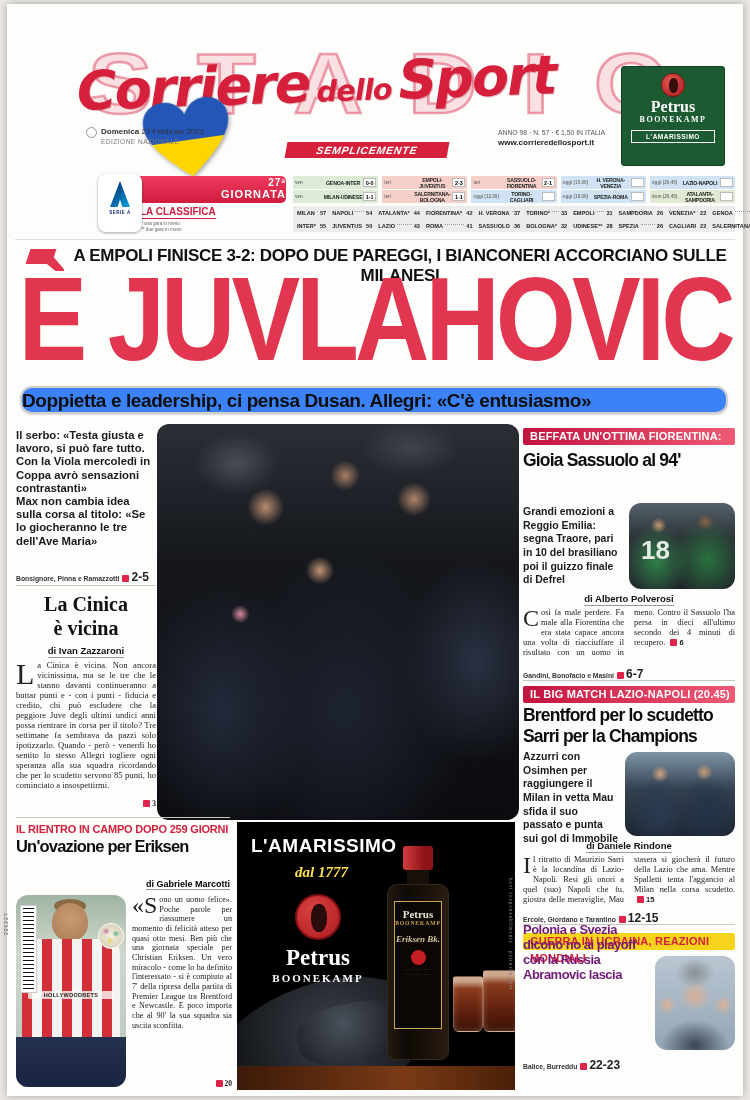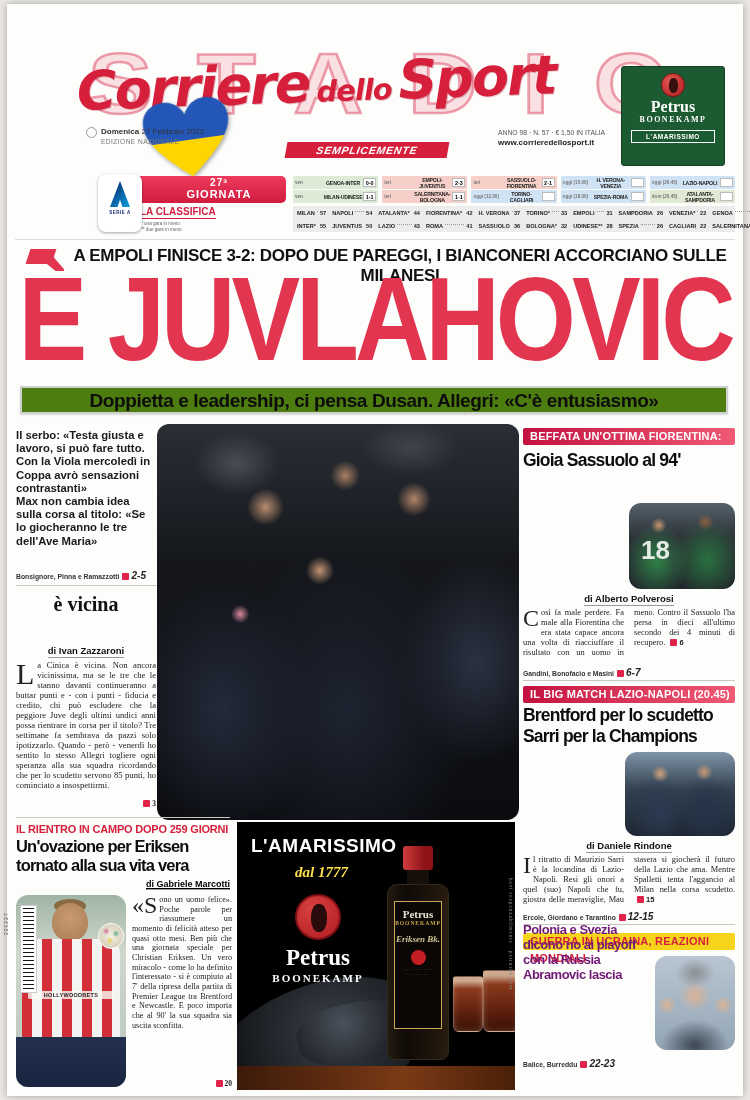--- a/index.html
+++ b/index.html
@@ -38,21 +38,21 @@
   .ptop-brand2{font:700 8px/9px "Liberation Serif",serif;color:#fff;letter-spacing:1.5px;}
   .ptop-label{margin:6px 9px 0;border:1px solid #fff;padding:2px 0;color:#fff;font:800 6.5px/7px "Liberation Sans",sans-serif;letter-spacing:.5px;}
 
   
   .seriea-badge{left:98px;top:174px;width:44px;height:58px;background:#fff;border-radius:8px;
                 box-shadow:0 1px 3px rgba(0,0,0,.35);z-index:3;text-align:center;}
   .sa-logo{width:20px;height:26px;margin:7px auto 3px;background:linear-gradient(135deg,#071f63,#0aa0e0);
            clip-path:polygon(50% 0,100% 100%,62% 100%,50% 72%,38% 100%,0 100%);}
   .sa-text{font-size:4.5px;font-weight:800;color:#071f63;letter-spacing:.5px;}
   .round-pill{left:134px;top:176px;width:152px;height:27px;border-radius:5px;z-index:2;
-              background:linear-gradient(180deg,#ee3b5d,#d01d3f);color:#fff;text-align:center;padding-left:18px;}
+              background:linear-gradient(180deg,#ee3b5d,#d01d3f);color:#fff;text-align:right;padding-left:18px;}
   .round-pill .r1{font:900 10px/13px "Liberation Sans",sans-serif;letter-spacing:1px;}
   .round-pill .r2{font:900 11px/11px "Liberation Sans",sans-serif;letter-spacing:1px;}
   .classifica-label{left:140px;top:206px;font:900 10px/11px "Liberation Sans",sans-serif;color:#d01d3f;
                     border-bottom:1.5px solid #d01d3f;padding-bottom:1px;z-index:2;}
   .legend{left:141px;top:221px;font-size:4.6px;color:#666;line-height:1.4;}
   .fixtures{left:293px;top:176px;width:442px;height:27px;display:grid;
             grid-template-rows:13px 13px;grid-auto-flow:column;grid-auto-columns:1fr;gap:1px 4px;}
   .fixture{display:flex;align-items:center;font-size:5.6px;padding:0 2px;border-radius:1px;background:#eee;}
   .fixture.green{background:#dcead6;} .fixture.pink{background:#f6d0c8;}
   .fixture.blue{background:#cfe3f4;} .fixture.green2{background:#e0ead2;}
@@ -65,30 +65,30 @@
   .dots{flex:1;border-bottom:1px dotted #999;margin:0 2px 2px;}
   .resline{left:15px;top:239px;width:720px;height:1px;background:#ddd;}
 
   
   .kicker-flag{left:28px;top:249px;width:26px;height:15px;background:#e23550;transform:skewX(-18deg);}
   .kicker{left:58px;top:246px;width:684px;font:900 17px/20px "Liberation Sans",sans-serif;color:#101010;
           text-align:center;letter-spacing:-.3px;}
   .main-headline{left:0;right:0;top:263px;text-align:center;color:#e23550;
                  font:900 103px/0.95 "Liberation Sans",sans-serif;letter-spacing:-4px;
                  transform:scaleY(1.15);transform-origin:50% 0;white-space:nowrap;}
-  .subhead{left:20px;top:386px;width:708px;height:28px;border:2px solid #cfcfcf;border-radius:0;background:#4d7c0f;
-           font:900 19px/25px "Liberation Sans",sans-serif;color:#0d0d0d;text-align:center;letter-spacing:-.4px;
+  .subhead{left:20px;top:386px;width:708px;height:28px;border:2px solid #cfcfcf;border-radius:12px;background:#3b82f6;
+           font:900 19px/25px "Liberation Sans",sans-serif;color:#0d0d0d;text-align:left;letter-spacing:-.4px;
            box-shadow:0 1px 2px rgba(0,0,0,.15);}
 
   
   .intro{left:16px;top:429px;width:140px;font:800 11.3px/1.17 "Liberation Sans",sans-serif;color:#1a1a1a;white-space:pre-line;}
   .crew{font-size:6.8px;font-weight:700;color:#333;}
   .lead-crew{left:16px;top:570px;width:140px;}
   .psq{display:inline-block;width:7px;height:7px;background:#e0234a;border-radius:1px;margin:0 2px -1px 3px;}
-  .prange{font-size:10px;font-weight:800;color:#222;font-style:italic;}
+  .prange{font-size:12px;font-weight:800;color:#222;}
   .hr{height:1px;background:#c9c7c2;}
   .hr-left{left:16px;top:585px;width:140px;}
   .cin-title{left:16px;top:592px;width:140px;text-align:center;font:700 20px/24px "Liberation Serif",serif;color:#111;}
   .bylinec{text-align:center;font:800 9.5px/11px "Liberation Sans",sans-serif;color:#111;}
   .bylinec span{border-bottom:1px solid #999;padding-bottom:1px;}
   .cin-byline{left:16px;top:645px;width:140px;}
   .serifbody{font-family:"Liberation Serif",serif;text-align:justify;color:#222;}
   .cin-body{left:16px;top:661px;width:140px;height:148px;font-size:8.6px;line-height:1.16;overflow:hidden;}
   .dropcap{float:left;font-family:"Liberation Serif",serif;font-size:30px;line-height:25px;padding-right:3px;}
   .pgend{position:absolute;right:0;bottom:0;background:#fff;padding-left:3px;font-size:7.5px;font-weight:800;color:#222;}
@@ -155,21 +155,21 @@
   .bm-crew{left:523px;top:911px;width:212px;}
   .hr-r2{left:523px;top:924px;width:212px;}
   .ukr-banner{top:933px;background:#f6d41c;color:#d6203b;font-weight:900;}
   .ukr-headline{left:523px;top:923px;width:130px;font:900 13px/1.15 "Liberation Sans",sans-serif;color:#701a75;letter-spacing:-.5px;}
   .ukr-crew{left:523px;top:1058px;width:212px;}
 
   
   .hr-bl{left:16px;top:817px;width:214px;}
   .erk-kicker{left:16px;top:823px;width:216px;font:900 11px/12px "Liberation Sans",sans-serif;color:#d6203b;letter-spacing:-.2px;}
   .erk-headline{left:16px;top:837px;width:218px;font:900 16.5px/19px "Liberation Sans",sans-serif;color:#0d0d0d;letter-spacing:-.8px;white-space:nowrap;}
-  .erk-byline{left:16px;top:879px;width:214px;text-align:right;font:800 9px/11px "Liberation Sans",sans-serif;text-decoration:underline;}
+  .erk-byline{left:16px;top:879px;width:214px;text-align:right;font:800 9px/11px "Liberation Sans",sans-serif;}
   .erk-byline span{border-bottom:1px solid #999;}
   .erk-photo{left:16px;top:895px;width:110px;height:192px;position:absolute;
              background:linear-gradient(180deg,#9fb4a5,#cfd8cd 30%,#b6c2bb);}
   .erk-head{position:absolute;left:36px;top:8px;width:36px;height:38px;border-radius:50% 50% 45% 45%;
             background:radial-gradient(circle at 50% 40%,#c99a72,#a97c55);}
   .erk-hair{position:absolute;left:38px;top:4px;width:32px;height:14px;border-radius:50%;background:#8a6a42;}
   .erk-shirt{position:absolute;left:6px;top:44px;width:98px;height:100px;border-radius:14px 14px 4px 4px;
              background:repeating-linear-gradient(90deg,#d22f38 0 10px,#f3f3f1 10px 20px);}
   .erk-sponsor{position:absolute;left:12px;top:96px;width:86px;text-align:center;background:rgba(250,250,248,.8);
                font:800 5.5px/8px "Liberation Sans",sans-serif;color:#222;letter-spacing:.3px;border-radius:2px;}
@@ -468,52 +468,55 @@
   <div class="abs main-headline">È JUVLAHOVIC</div>
   <div class="abs subhead">Doppietta e leadership, ci pensa Dusan. Allegri: «C'è entusiasmo»</div>
 
   <div class="abs intro">Il serbo: «Testa giusta e lavoro, si può fare tutto. Con la Viola mercoledì in Coppa avrò sensazioni contrastanti»
 Max non cambia idea sulla corsa al titolo: «Se lo giocheranno le tre dell'Ave Maria»</div>
   <div class="abs lead-crew crew">
     <span>Bonsignore, Pinna e Ramazzotti</span><span class="psq"></span><b class="prange">2-5</b>
   </div>
   <div class="abs hr hr-left"></div>
   <div class="abs cin-title">
+    <div>La Cinica</div>
     <div>è vicina</div>
   </div>
   <div class="abs cin-byline bylinec"><span>di Ivan Zazzaroni</span></div>
   <div class="abs cin-body serifbody">
     <span class="dropcap">L</span><span>a Cinica è vicina. Non ancora vicinissima, ma se le tre che le stanno davanti continueranno a buttar punti e - con i punti - fiducia e credito, chi può escludere che la peggiore Juve degli ultimi undici anni possa rientrare in corsa per il titolo? Tre settimane fa sembrava da pazzi solo ipotizzarlo. Quando - però - venerdì ho sentito lo stesso Allegri togliere ogni speranza alla sua squadra ricordando che per lo scudetto servono 85 punti, ho cominciato a insospettirmi.</span>
     <span class="pgend"><span class="psq"></span><b>3</b></span>
   </div>
 
   <div class="abs photo main-photo"></div>
 
   <div class="abs banner fior-banner">BEFFATA UN'OTTIMA FIORENTINA: 1-2</div>
   <div class="abs headl fior-headline">
     <div>Gioia Sassuolo al 94'</div>
   </div>
+  <div class="abs lede fior-lede">Grandi emozioni a Reggio Emilia: segna Traore, pari in 10 del brasiliano poi il guizzo finale di Defrel</div>
   <div class="abs photo fior-photo">
     <span class="fior-num">18</span>
   </div>
   <div class="abs fior-byline bylinec"><span>di Alberto Polverosi</span></div>
   <div class="abs body2col serifbody fior-body">
     <span class="dropcap-sm">C</span><span>osì fa male perdere. Fa male alla Fiorentina che era stata capace ancora una volta di riacciuffare il risultato con un uomo in meno. Contro il Sassuolo l'ha persa in dieci all'ultimo secondo dei 4 minuti di recupero.</span>
     <span class="inpg"> <span class="psq"></span><b>6</b></span>
   </div>
   <div class="abs fior-crew crew">
     <span>Gandini, Bonofacio e Masini</span><span class="psq"></span><b class="prange">6-7</b>
   </div>
   <div class="abs hr hr-r1"></div>
 
   <div class="abs banner bm-banner">IL BIG MATCH LAZIO-NAPOLI (20.45)</div>
   <div class="abs headl bm-headline">
     <div>Brentford per lo scudetto</div>
     <div>Sarri per la Champions</div>
   </div>
+  <div class="abs lede bm-lede">Azzurri con Osimhen per raggiungere il Milan in vetta Mau sfida il suo passato e punta sui gol di Immobile</div>
   <div class="abs photo bm-photo"></div>
   <div class="abs bm-byline bylinec"><span>di Daniele Rindone</span></div>
   <div class="abs body2col serifbody bm-body">
     <span class="dropcap-sm">I</span><span>l ritratto di Maurizio Sarri è la locandina di Lazio-Napoli. Resi gli onori a quel (suo) Napoli che fu, giostra delle meraviglie, Mau stasera si giocherà il futuro della Lazio che ama. Mentre Spalletti tenta l'aggancio al Milan nella corsa scudetto.</span>
     <span class="inpg"> <span class="psq"></span><b>15</b></span>
   </div>
   <div class="abs bm-crew crew">
     <span>Ercole, Giordano e Tarantino</span><span class="psq"></span><b class="prange">12-15</b>
   </div>
   <div class="abs hr hr-r2"></div>
@@ -522,21 +525,20 @@
   <div class="abs ukr-headline">Polonia e Svezia dicono no ai playoff con la Russia Abramovic lascia</div>
   <div class="abs photo ukr-photo"></div>
   <div class="abs ukr-crew crew">
     <span>Balice, Burreddu</span><span class="psq"></span><b class="prange">22-23</b>
   </div>
 
   <div class="abs hr hr-bl"></div>
   <div class="abs erk-kicker">IL RIENTRO IN CAMPO DOPO 259 GIORNI</div>
   <div class="abs erk-headline">
     <div>Un'ovazione per Eriksen</div>
-    <div>tornato alla sua vita vera</div>
   </div>
   <div class="abs erk-byline"><span>di Gabriele Marcotti</span></div>
   <div class="erk-photo photo">
     <span class="erk-hair"></span>
     <span class="erk-head"></span>
     <span class="erk-shirt"></span>
     <span class="erk-ball"></span>
     <span class="erk-sponsor">HOLLYWOODBETS</span>
     <span class="erk-shorts"></span>
   </div>

